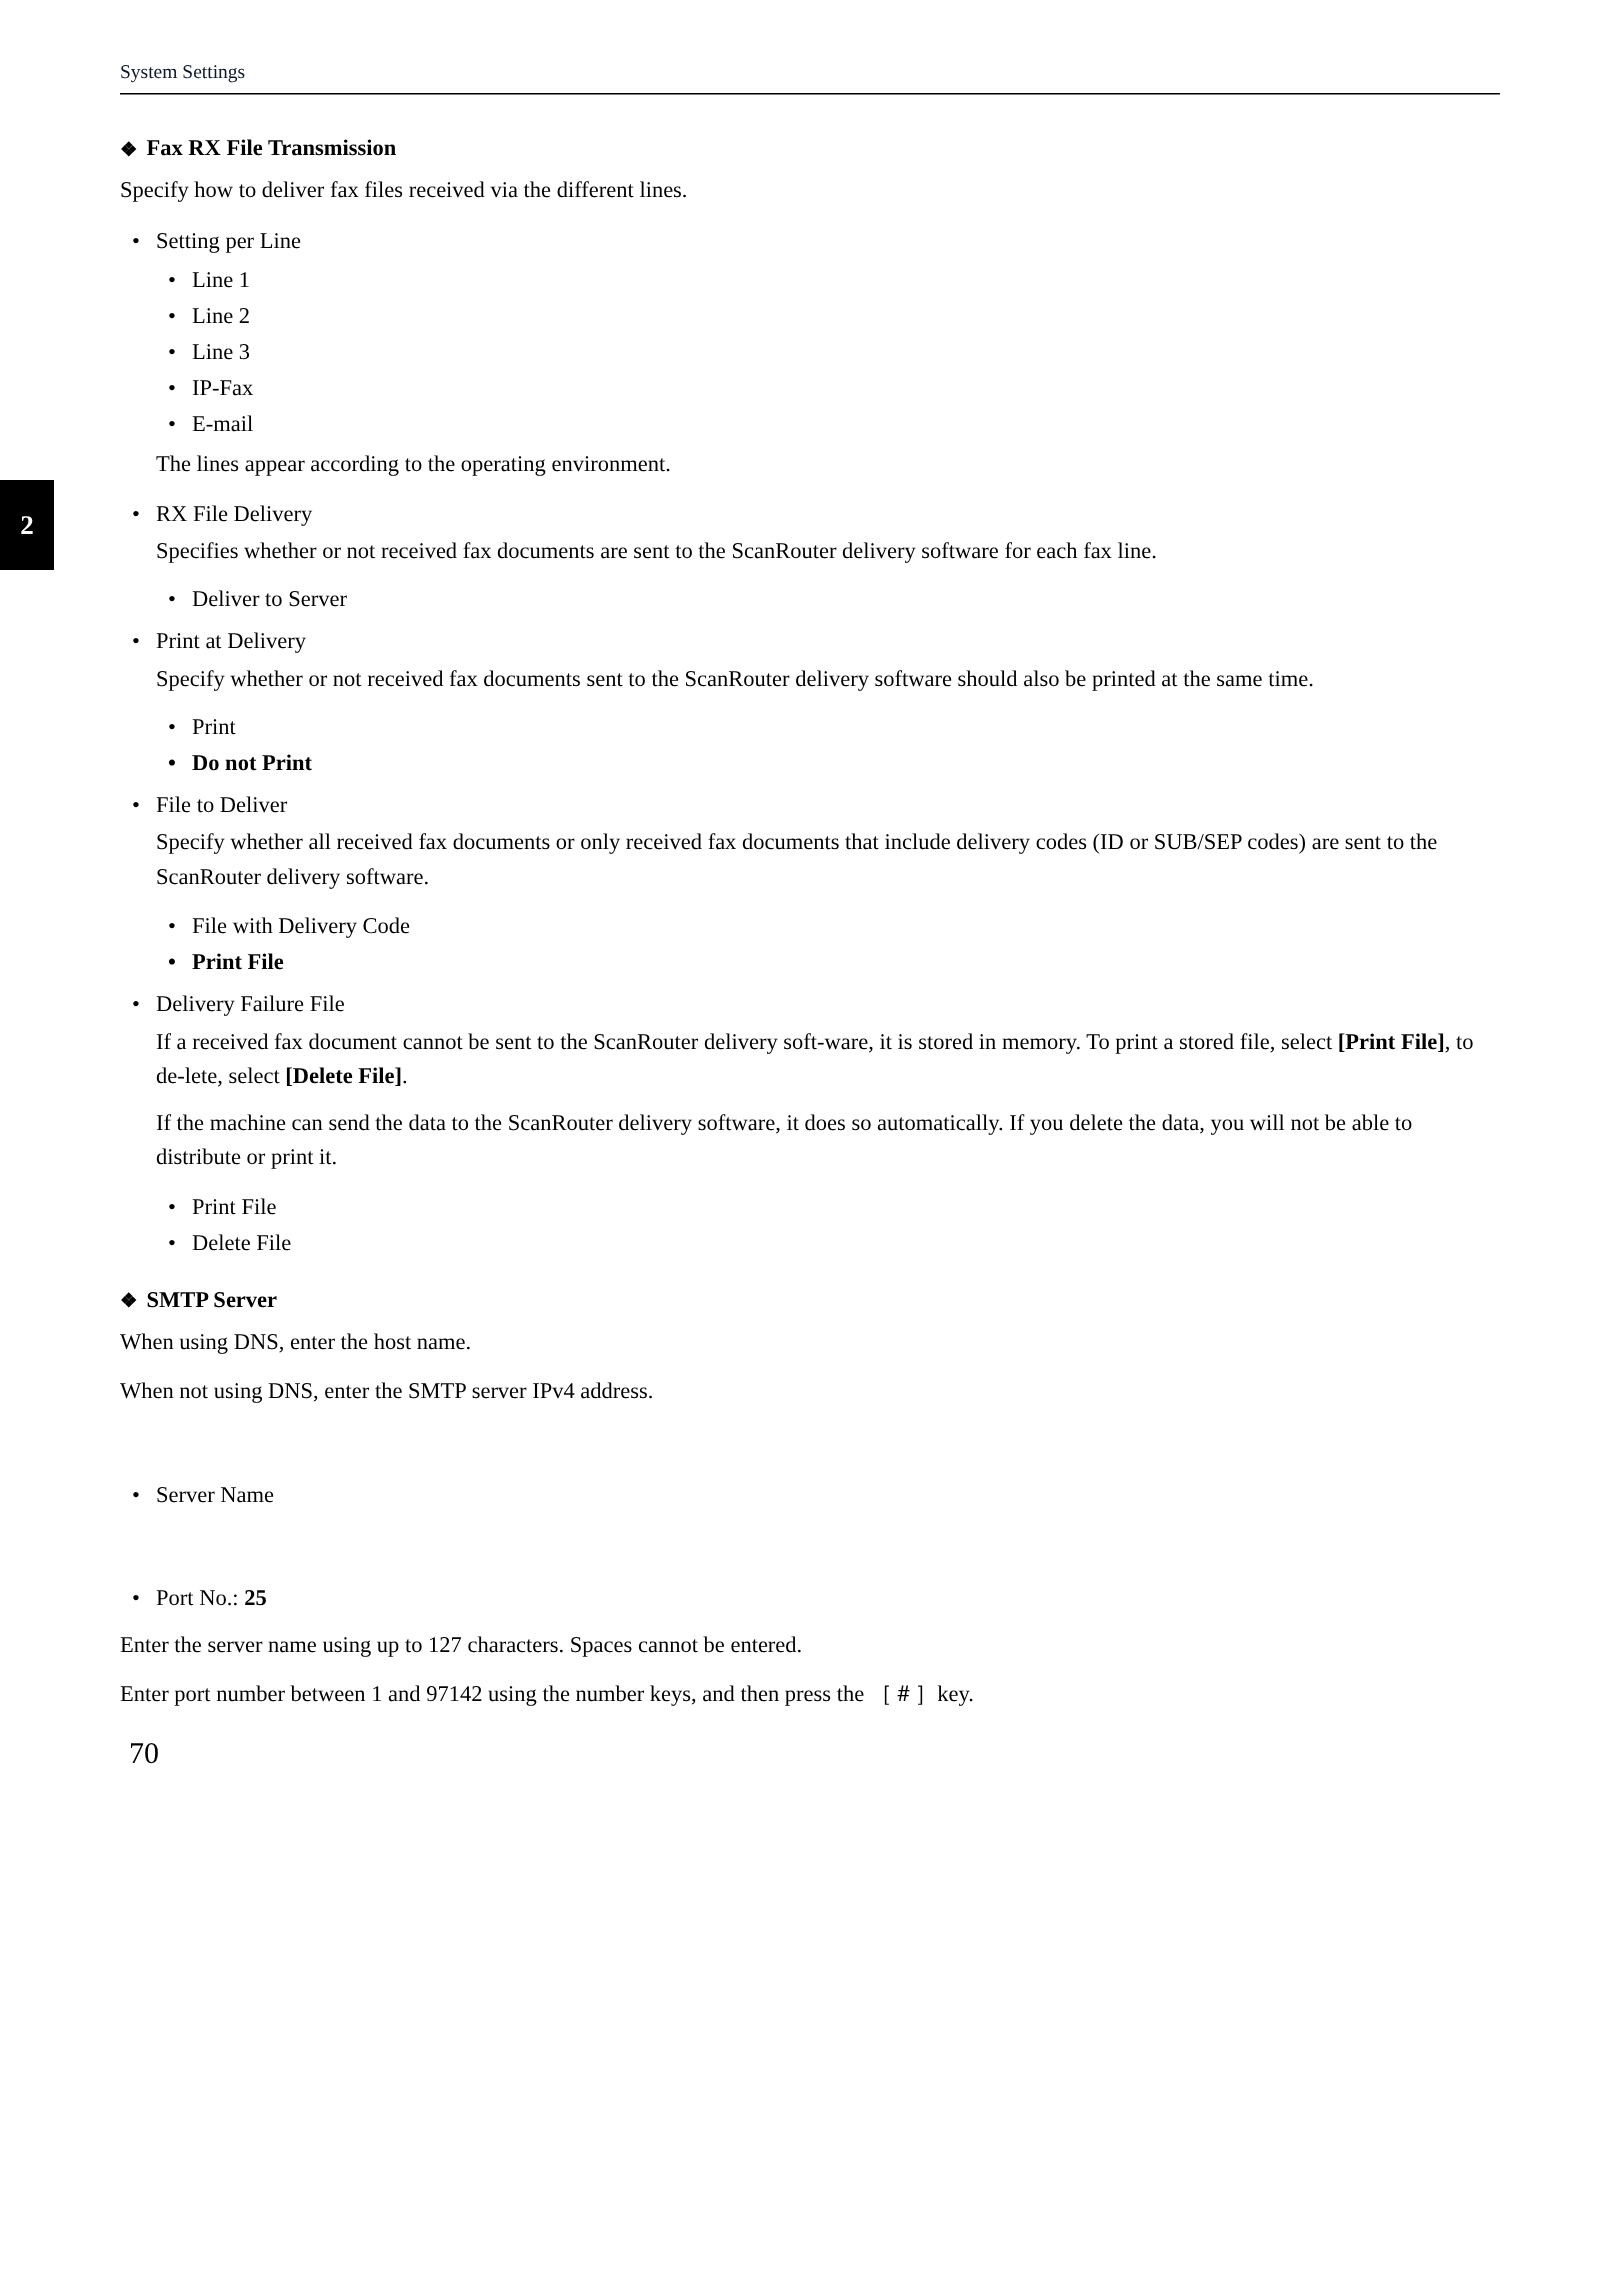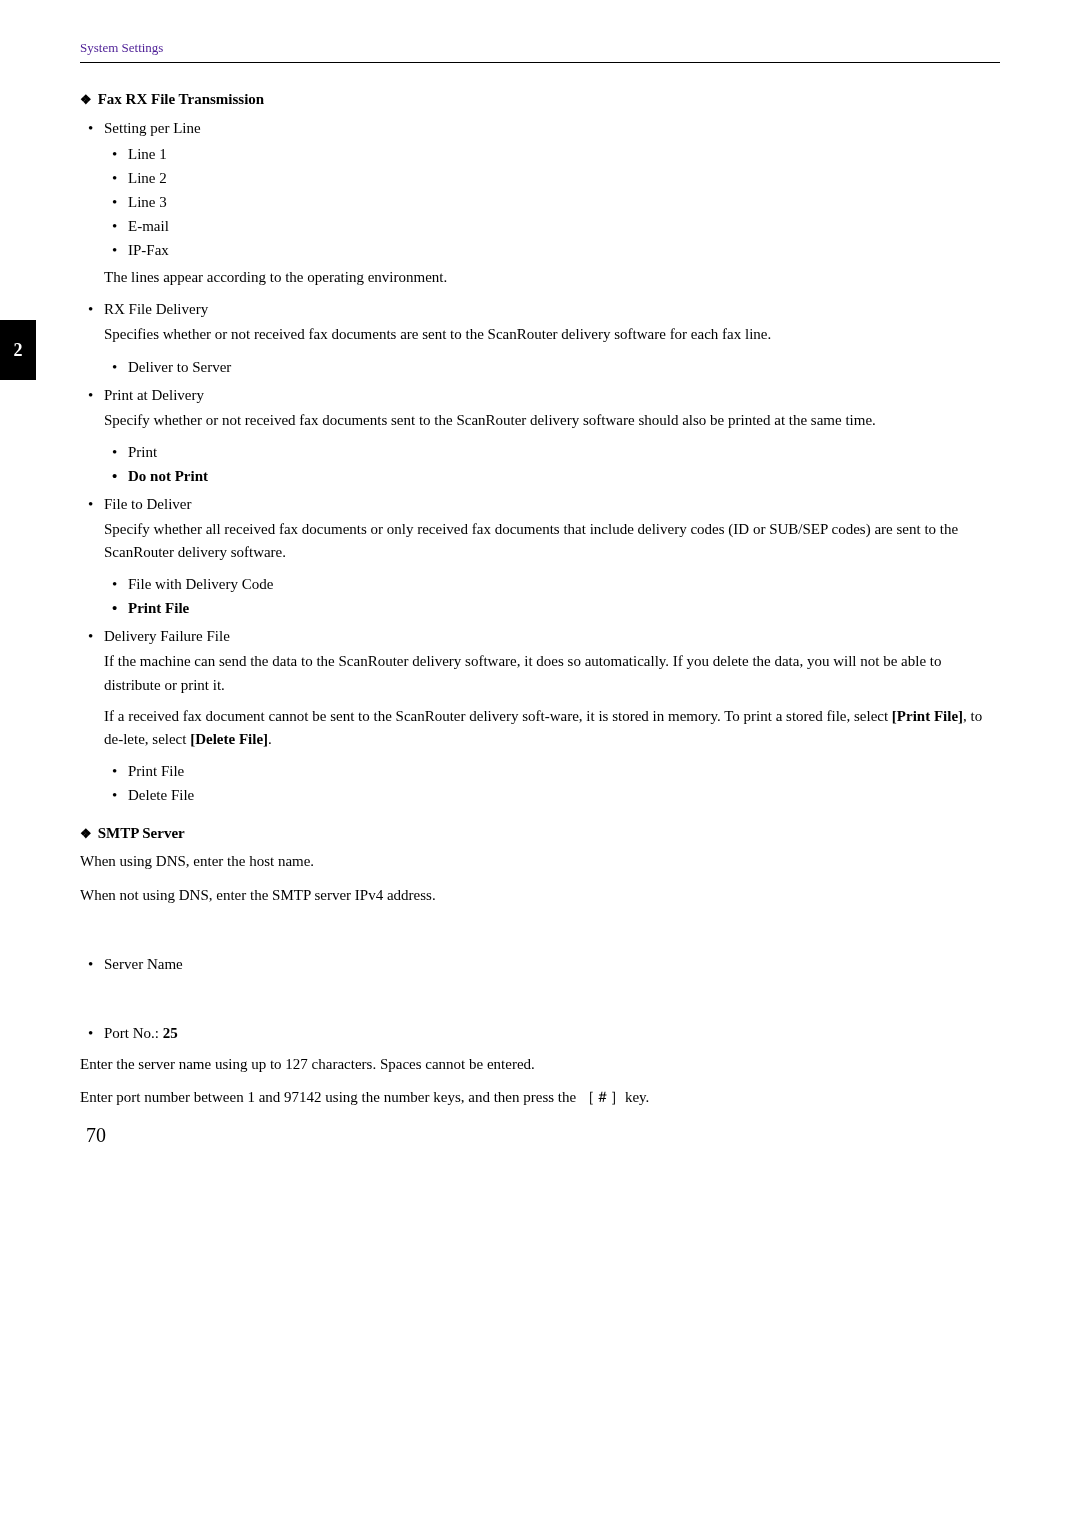--- a/index.html
+++ b/index.html
@@ -27,21 +27,21 @@
       display: flex;
       justify-content: space-between;
       align-items: center;
       border-bottom: 1px solid #000;
       padding-bottom: 6px;
       margin-bottom: 28px;
     }
 
     .header-title {
       font-size: 13px;
-      color: #4c1d95;
+      color: #0f172a;
     }
 
     .chapter-tab {
       position: absolute;
       left: 0;
       top: 320px;
       width: 36px;
       height: 60px;
       background: #000;
       display: flex;
@@ -164,30 +164,31 @@
 
   <div class="chapter-tab">
     <span>2</span>
   </div>
 
   <div class="section-block">
     <div class="section-title">
       <span class="diamond-icon">❖</span>
       <span>Fax RX File Transmission</span>
     </div>
+    <div class="section-desc">Specify how to deliver fax files received via the different lines.</div>
 
     <div class="main-bullet">
       <span>Setting per Line</span>
     </div>
     <ul class="sub-list">
       <li><span>Line 1</span></li>
       <li><span>Line 2</span></li>
       <li><span>Line 3</span></li>
+      <li><span>IP-Fax</span></li>
       <li><span>E-mail</span></li>
-      <li><span>IP-Fax</span></li>
     </ul>
     <div class="indent-text">The lines appear according to the operating environment.</div>
 
     <div class="main-bullet">
       <span>RX File Delivery</span>
     </div>
     <div class="indent-text">Specifies whether or not received fax documents are sent to the ScanRouter delivery software for each fax line.</div>
     <ul class="sub-list">
       <li><span>Deliver to Server</span></li>
     </ul>
@@ -206,24 +207,24 @@
     </div>
     <div class="indent-text">Specify whether all received fax documents or only received fax documents that include delivery codes (ID or SUB/SEP codes) are sent to the ScanRouter delivery software.</div>
     <ul class="sub-list">
       <li><span>File with Delivery Code</span></li>
       <li class="bold-item"><span>Print File</span></li>
     </ul>
 
     <div class="main-bullet">
       <span>Delivery Failure File</span>
     </div>
-    <div class="indent-text">If the machine can send the data to the ScanRouter delivery software, it does so automatically. If you delete the data, you will not be able to distribute or print it.</div>
     <div class="indent-text">
       If a received fax document cannot be sent to the ScanRouter delivery soft-ware, it is stored in memory. To print a stored file, select <span class="bold">[Print File]</span>, to de-lete, select <span class="bold">[Delete File]</span>.
     </div>
+    <div class="indent-text">If the machine can send the data to the ScanRouter delivery software, it does so automatically. If you delete the data, you will not be able to distribute or print it.</div>
     <ul class="sub-list">
       <li><span>Print File</span></li>
       <li><span>Delete File</span></li>
     </ul>
   </div>
 
   <div class="section-block">
     <div class="section-title">
       <span class="diamond-icon">❖</span>
       <span>SMTP Server</span>

